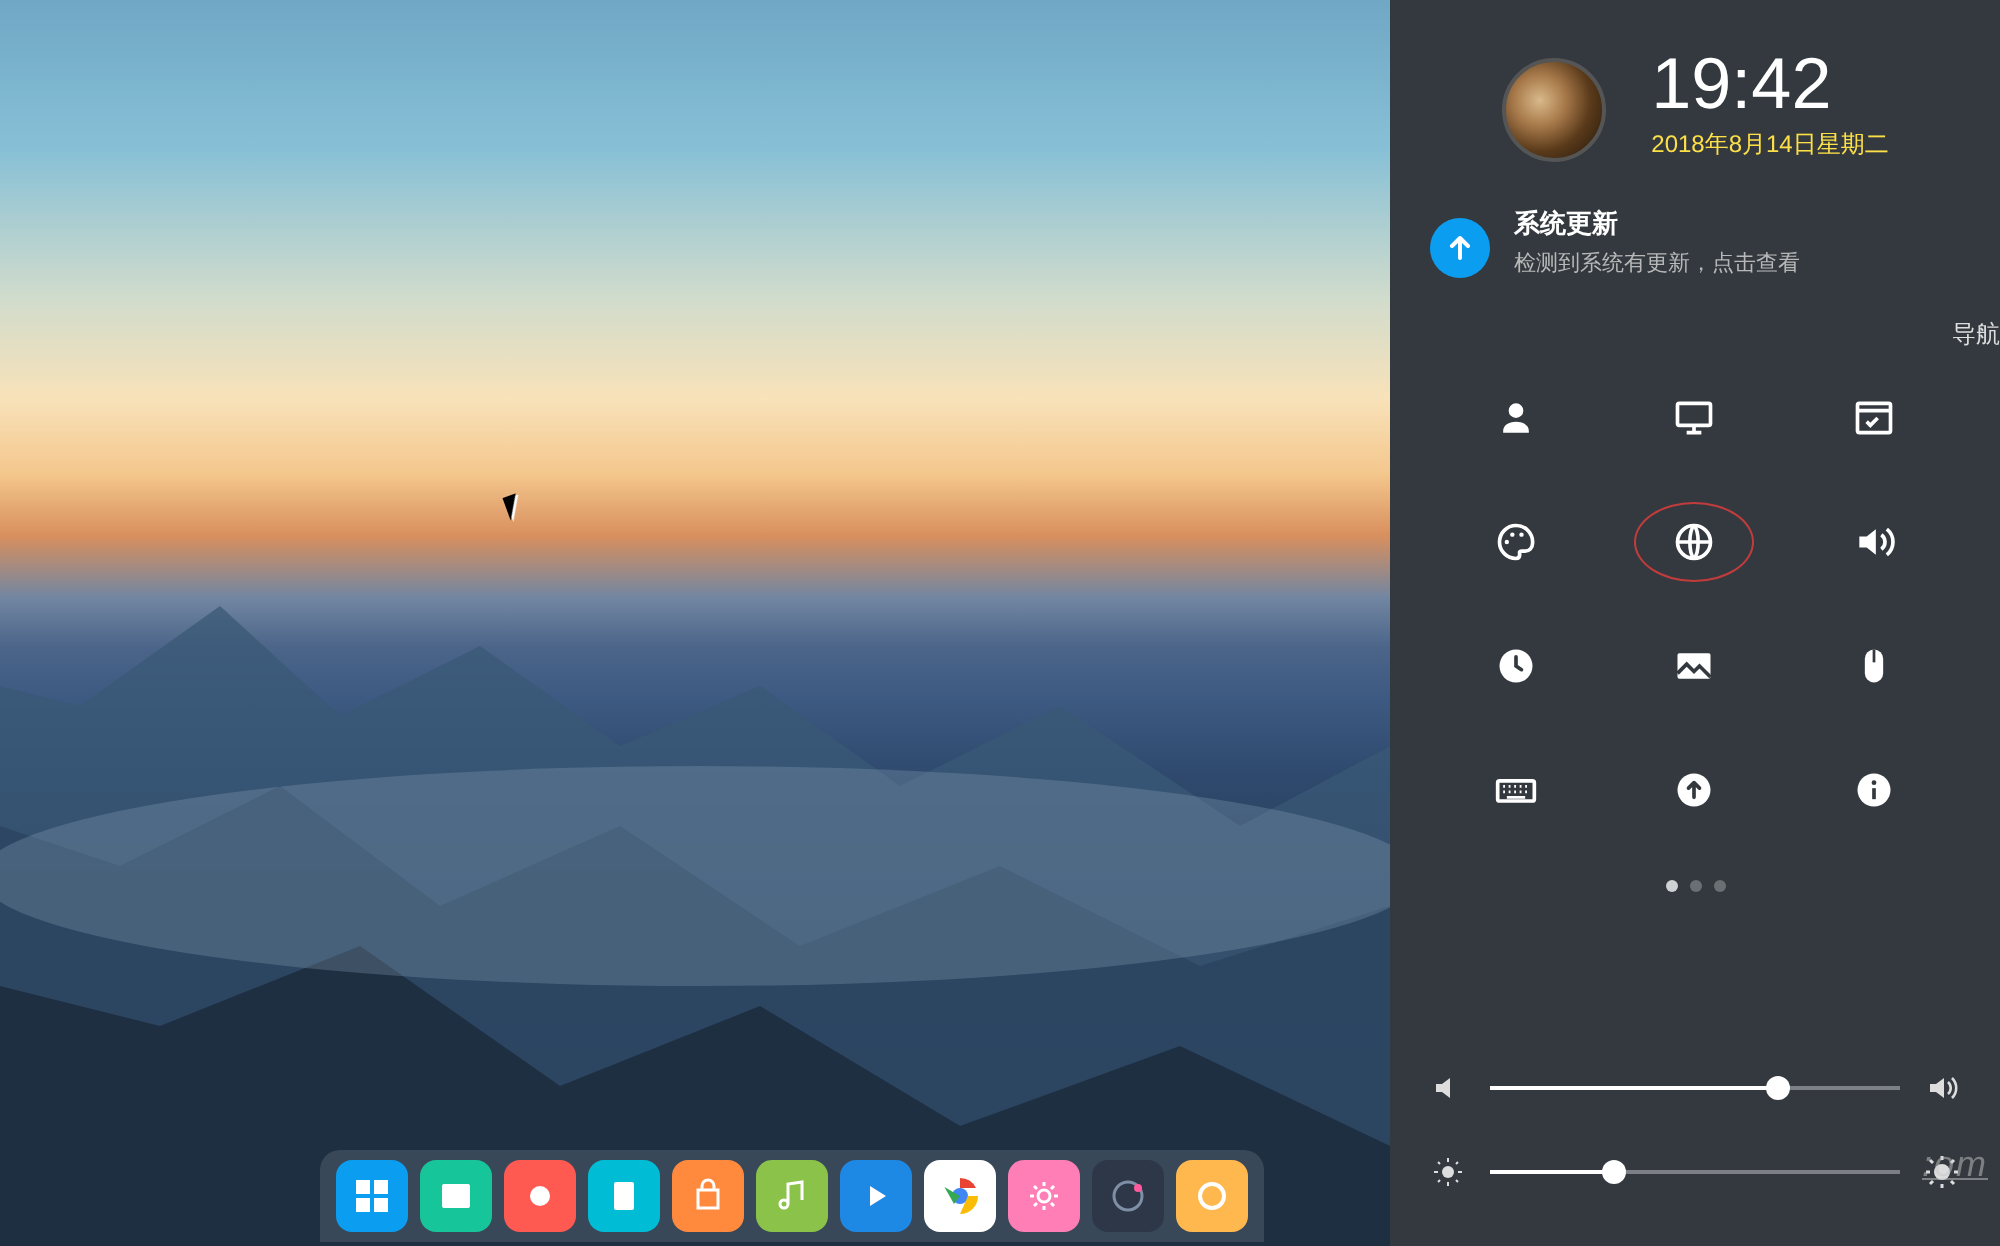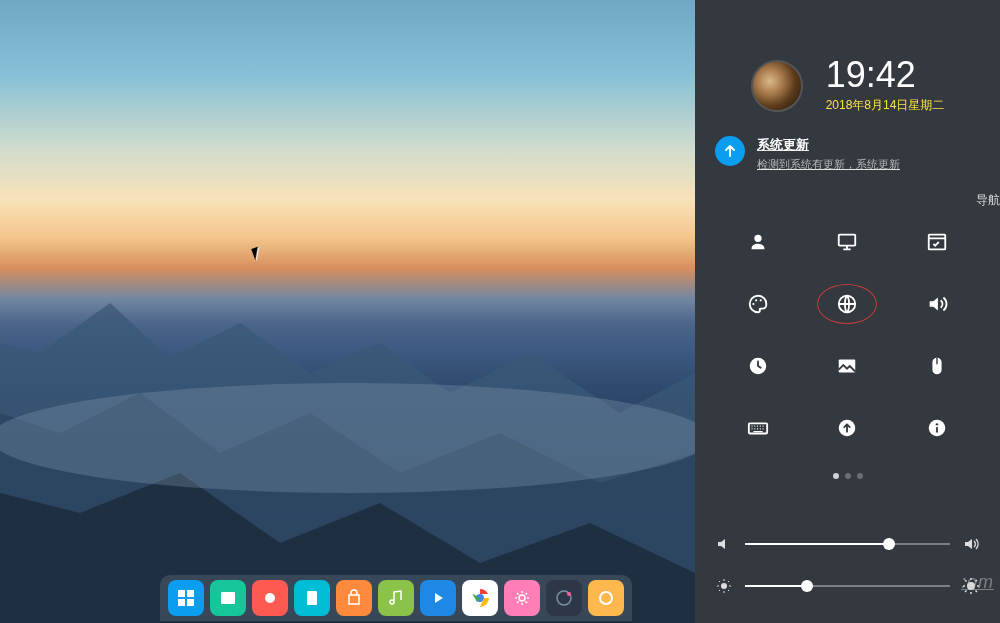--- a/index.html
+++ b/index.html
@@ -82,42 +82,40 @@
   top: 0;
   width: 305px;
   height: 623px;
   background: #33393f;
   color: #e6e6e6;
   display: flex;
   flex-direction: column;
 }
 .header {
   display: flex;
-  align-items: center;
+  align-items: flex-end;
   justify-content: center;
   gap: 23px;
   padding: 24px 0 12px;
-  margin-top: 33px;
 }
 .avatar {
   width: 52px;
   height: 52px;
   border-radius: 50%;
   background: radial-gradient(circle at 35% 40%, #d9b98a 0%, #a87a4b 30%, #5a3a1a 60%, #1e150a 100%);
   border: 2px solid #555;
 }
 .timeblock { text-align: left; }
 .time { font-size: 36px; font-weight: 300; line-height: 1; color: #fff; }
 .date { font-size: 12px; color: #fde047; margin-top: 4px; }
 .notif {
   display: flex;
   gap: 12px;
   padding: 10px 20px 14px;
-  align-items: flex-start;
-  text-decoration: underline;
+  align-items: flex-end;
 }
 .notif-icon {
   width: 30px;
   height: 30px;
   border-radius: 50%;
   background: #0b9df0;
   display: flex;
   align-items: center;
   justify-content: center;
 }
@@ -287,21 +285,21 @@
   </div>
 
   <div class="notif">
     <div class="notif-icon">
       <svg width="16" height="16" viewBox="0 0 16 16">
           <path d="M8 13V3M4 7l4-4 4 4" fill="none" stroke="#fff" stroke-width="2" stroke-linecap="round" stroke-linejoin="round"></path>
         </svg>
     </div>
     <div>
       <div class="notif-title">系统更新</div>
-      <div class="notif-desc">检测到系统有更新，系统更新</div>
+      <div class="notif-desc">检测到系统有更新，点击查看</div>
     </div>
   </div>
 
   <div class="nav-title">导航</div>
 
   <div class="grid">
     <div class="grid-item">
       <svg class="grid-icon" viewBox="0 0 24 24">
           <path d="M12 12a4 4 0 100-8 4 4 0 000 8zm0 2c-4 0-7 2-7 5v1h14v-1c0-3-3-5-7-5z" fill="currentColor"></path>
         </svg>

